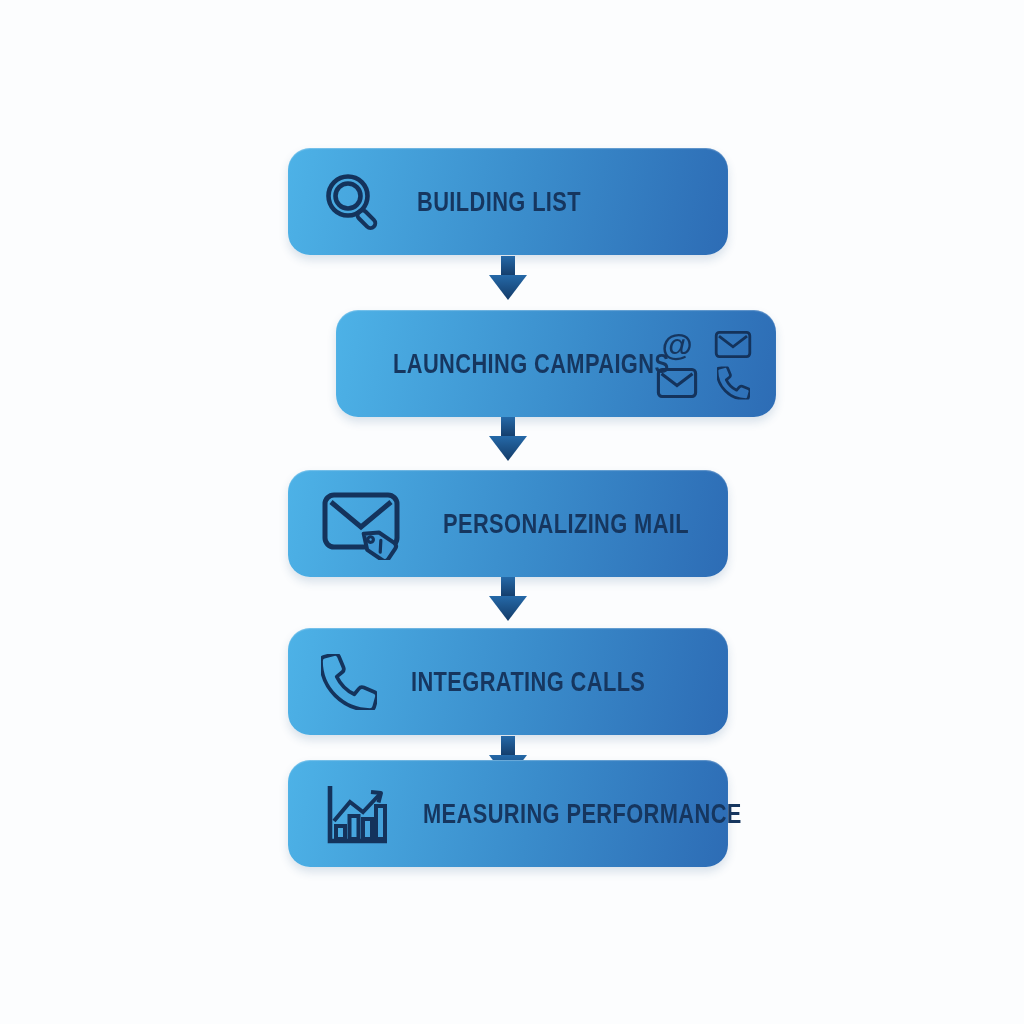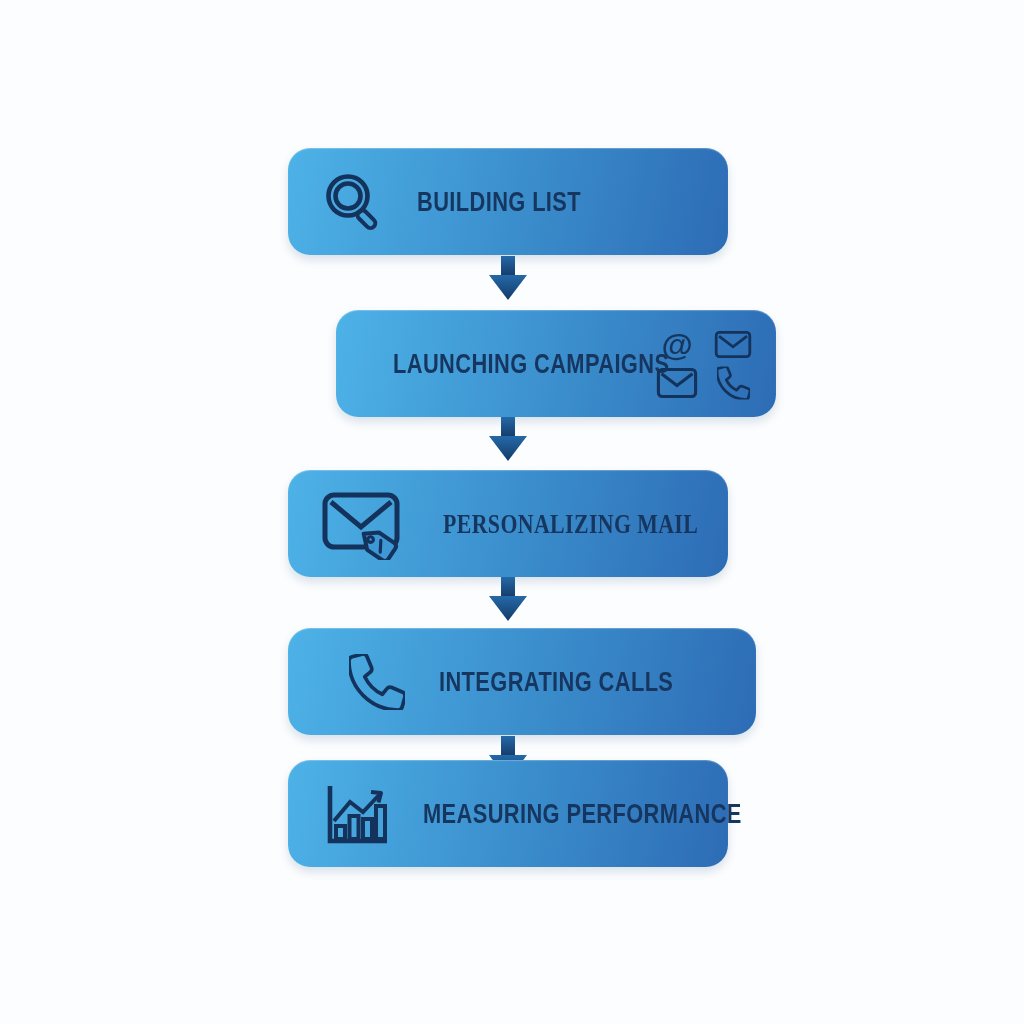--- a/index.html
+++ b/index.html
@@ -19,22 +19,22 @@
     left: 288px;
     width: 440px; height: 107px;
     border-radius: 22px;
     background: linear-gradient(102deg, #4db2e7 0%, #3a8ccb 55%, #2d6cb5 100%);
     box-shadow: 0 5px 10px rgba(30, 80, 130, 0.16), inset 0 1px 1px rgba(255,255,255,0.25);
     display: flex;
     align-items: center;
   }
   .step-1 { top: 148px; }
   .step-2 { top: 310px; margin-left: 48px; }
-  .step-3 { top: 470px; font-family: Liberation Serif, serif; }
-  .step-4 { top: 628px; padding-left: 28px; }
+  .step-3 { top: 470px; }
+  .step-4 { top: 628px; }
   .step-5 { top: 760px; }
 
   .licon {
     margin-left: 33px;
     flex: 0 0 auto;
     display: flex;
     align-items: center;
     justify-content: center;
   }
   .label {

